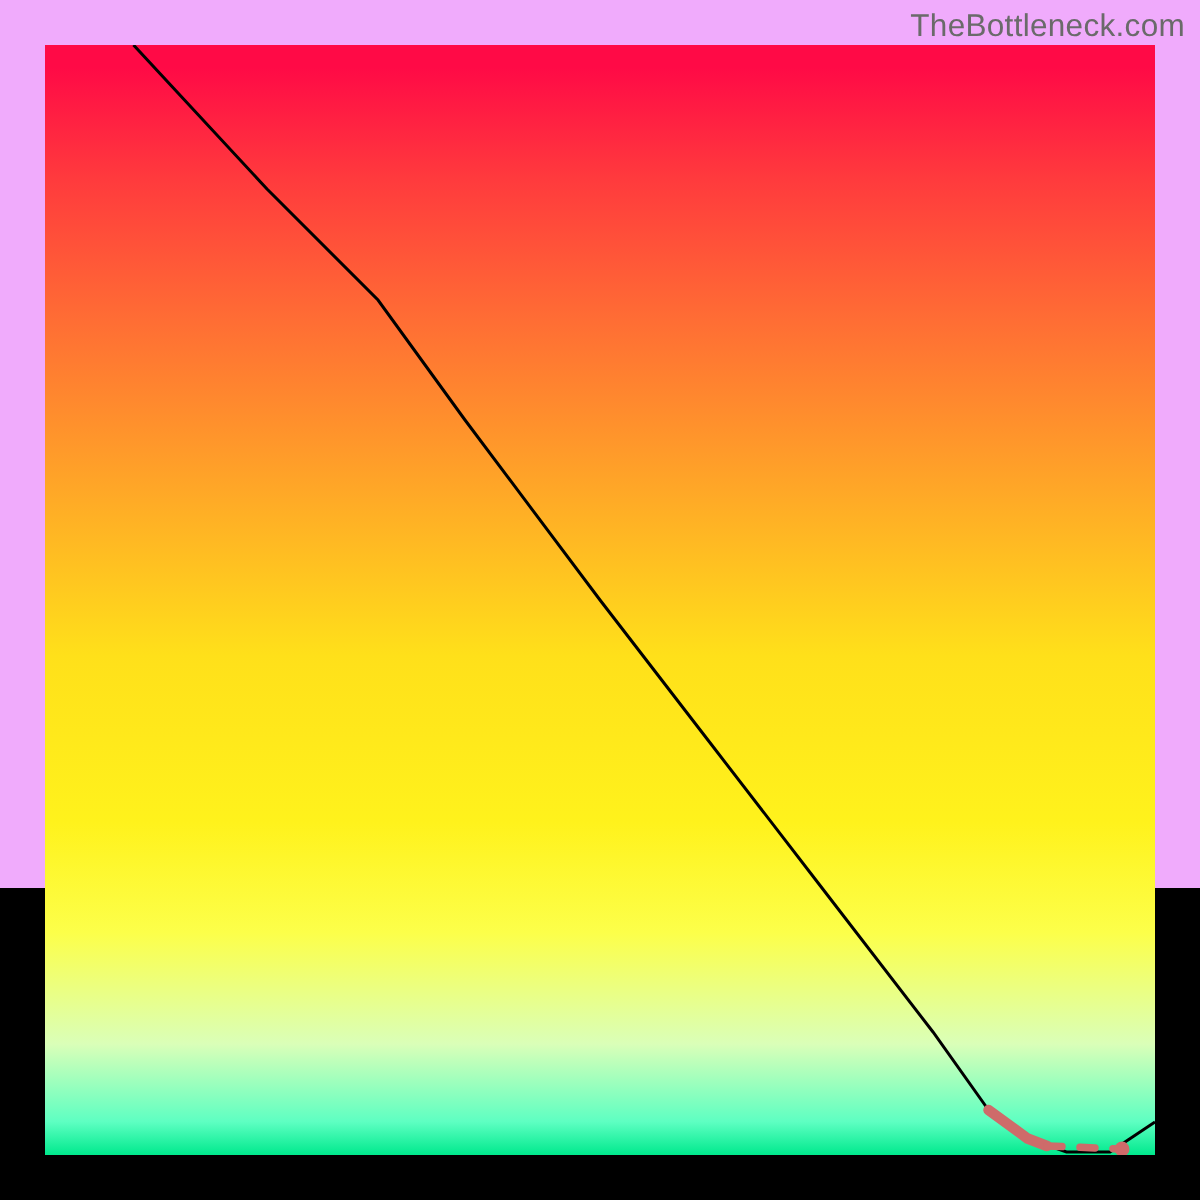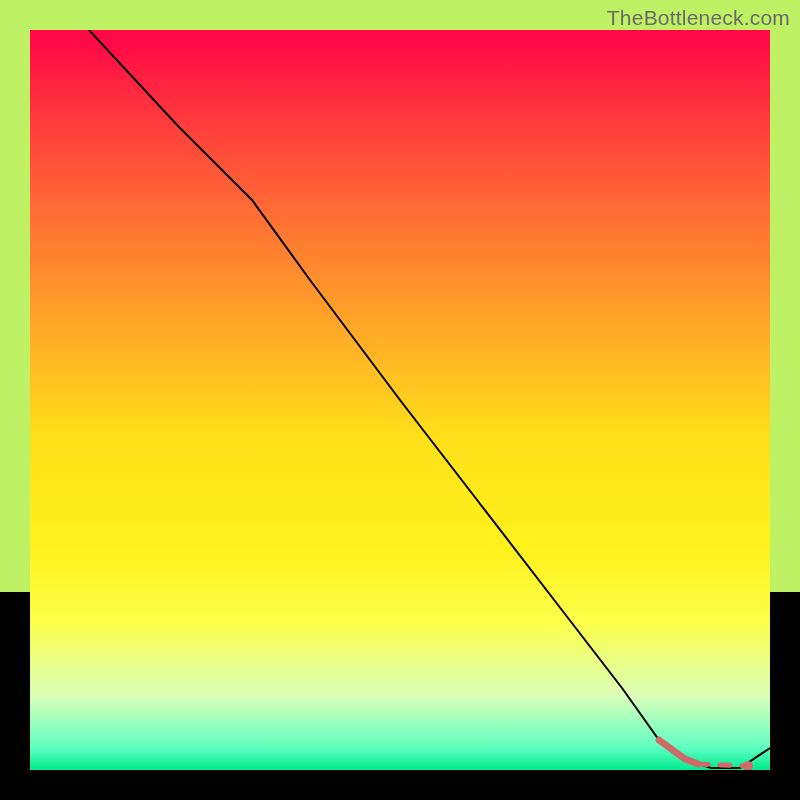--- a/index.html
+++ b/index.html
@@ -8,21 +8,21 @@
     width: 800px;
     height: 800px;
     background: #000;
     overflow: hidden;
     font-family: Arial, Helvetica, sans-serif;
   }
   .frame {
     position: relative;
     width: 800px;
     height: 592px;
-    background: #bef264;
+    background: #f0abfc;
   }
   .plot-area {
     position: absolute;
     left: 30px;
     top: 30px;
     width: 740px;
     height: 740px;
     
     background: linear-gradient(180deg,
       #ff0a46 0%,

